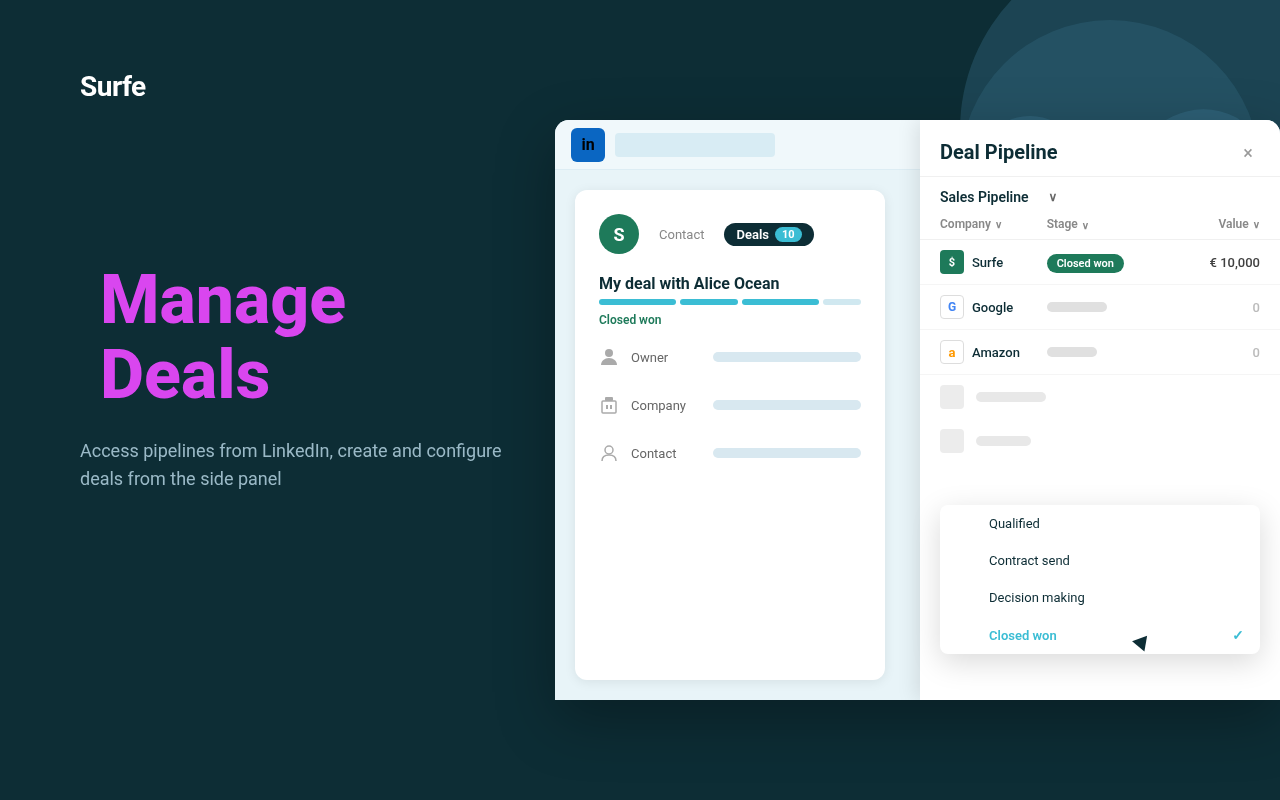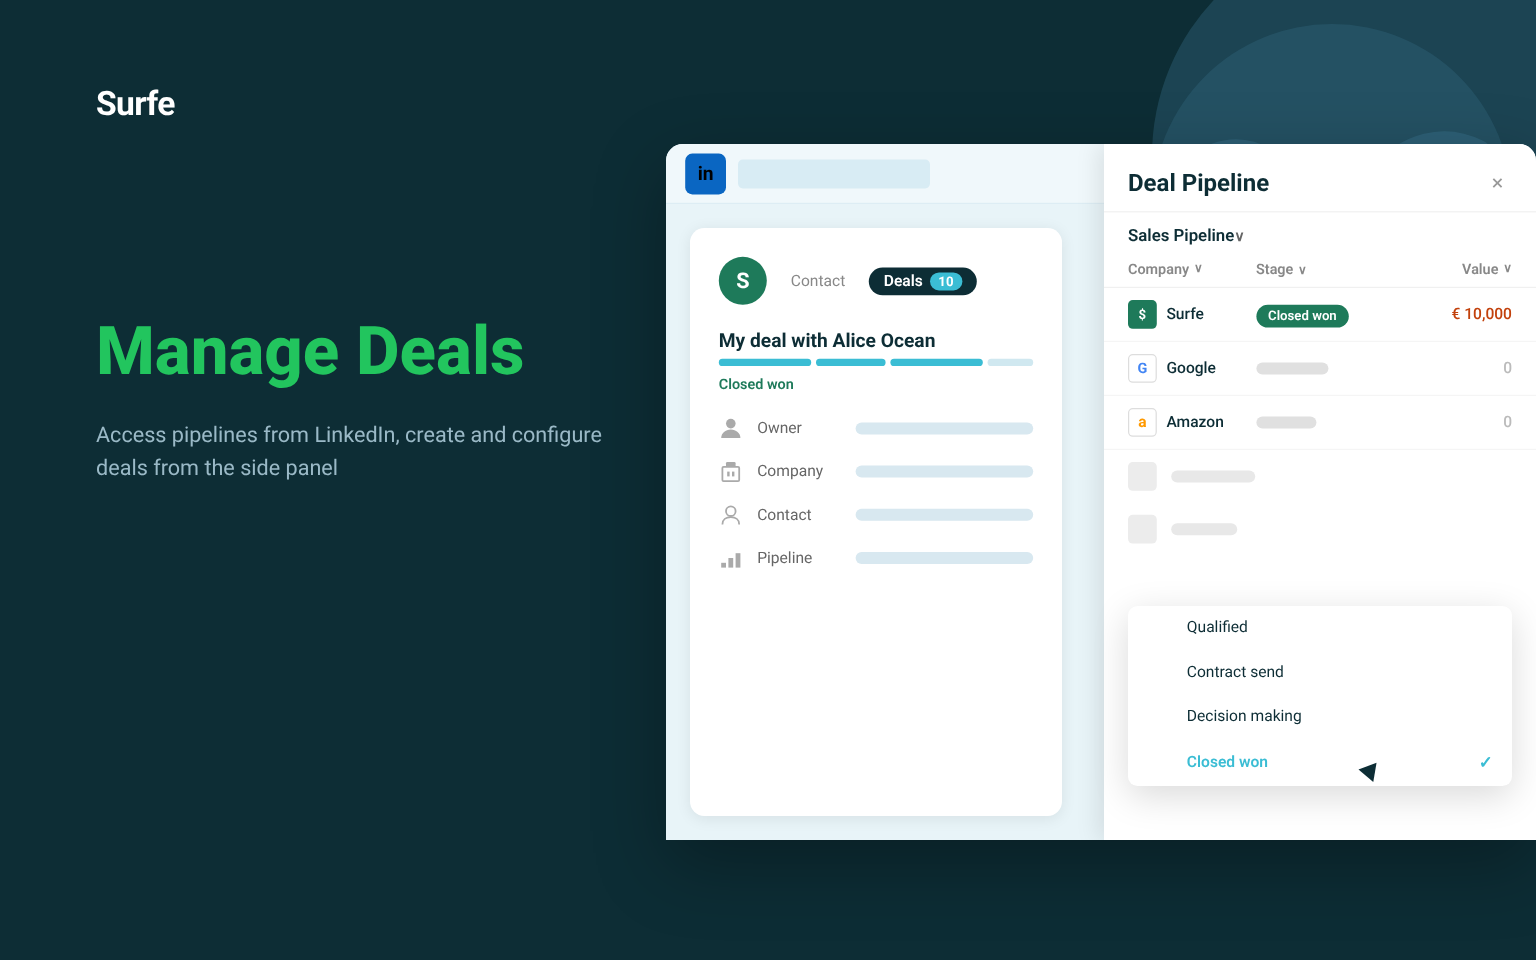--- a/index.html
+++ b/index.html
@@ -56,25 +56,26 @@
       width: 440px;
     }
     .logo {
       font-size: 28px;
       font-weight: 700;
       color: #ffffff;
       margin-bottom: 160px;
       letter-spacing: -0.5px;
     }
     .main-title {
-      font-size: 56px;
+      font-size: 68px;
       font-weight: 800;
-      color: #22c55e;
+      color: #d946ef;
       line-height: 1.1;
       margin-bottom: 24px;
+      margin-left: 20px;
     }
     .sub-text {
       font-size: 18px;
       color: rgba(180,210,225,0.85);
       line-height: 1.6;
       font-weight: 400;
     }
 
     
     .browser-mockup {
@@ -199,21 +200,21 @@
     }
     .deal-stage-label {
       font-size: 12px;
       color: #1e7a5a;
       font-weight: 600;
       margin-bottom: 20px;
     }
     .deal-fields {
       display: flex;
       flex-direction: column;
-      gap: 16px;
+      gap: 28px;
     }
     .deal-field {
       display: flex;
       align-items: center;
       gap: 12px;
     }
     .field-icon {
       width: 20px;
       height: 20px;
       color: #aaa;
@@ -263,21 +264,21 @@
       align-items: center;
       justify-content: center;
       cursor: pointer;
       color: #999;
       font-size: 18px;
     }
     .pipeline-selector {
       padding: 12px 20px;
       display: flex;
       align-items: center;
-      gap: 0;
+      gap: 20px;
       font-size: 14px;
       font-weight: 600;
       color: #0d2d35;
       cursor: pointer;
     }
     .chevron-icon { font-size: 12px; color: #666; }
 
     .create-deal-btn {
       margin: 0 16px 16px 16px;
       background: #0d2d35;
@@ -333,21 +334,21 @@
     .stage-cell { flex: 1.4; }
     .stage-badge {
       background: #1e7a5a;
       color: white;
       border-radius: 20px;
       padding: 3px 10px;
       font-size: 11px;
       font-weight: 600;
       display: inline-block;
     }
-    .value-cell { flex: 1; text-align: right; font-size: 13px; color: #c2410c; font-weight: 500; }
+    .value-cell { flex: 1; text-align: right; font-size: 13px; color: #404040; font-weight: 500; }
 
     .placeholder-row { display: flex; align-items: center; padding: 10px 20px; gap: 12px; }
     .placeholder-bar { height: 10px; border-radius: 5px; background: #e8e8e8; }
 
     
     .stage-dropdown {
       position: absolute;
       top: 385px;
       left: 20px;
       right: 20px;
@@ -458,29 +459,20 @@
           <div class="field-value-bar" style="width:70px;"></div>
         </div>
         <div class="deal-field">
           <svg class="field-icon" viewBox="0 0 20 20" fill="currentColor">
               <circle cx="10" cy="7" r="4" fill="none" stroke="currentColor" stroke-width="1.5"></circle>
               <path d="M3 18c0-4 3.1-6 7-6s7 2 7 6" fill="none" stroke="currentColor" stroke-width="1.5"></path>
             </svg>
           <span class="field-label">Contact</span>
           <div class="field-value-bar" style="width:90px;"></div>
         </div>
-        <div class="deal-field">
-          <svg class="field-icon" viewBox="0 0 20 20" fill="currentColor">
-              <rect x="2" y="14" width="4" height="4"></rect>
-              <rect x="8" y="10" width="4" height="8"></rect>
-              <rect x="14" y="6" width="4" height="12"></rect>
-            </svg>
-          <span class="field-label">Pipeline</span>
-          <div class="field-value-bar" style="width:60px;"></div>
-        </div>
       </div>
     </div>
 
     <div style="flex:1;"></div>
   </div>
 
   <div class="deal-panel">
 
     <div class="panel-header">
       <span class="panel-title">Deal Pipeline</span>

